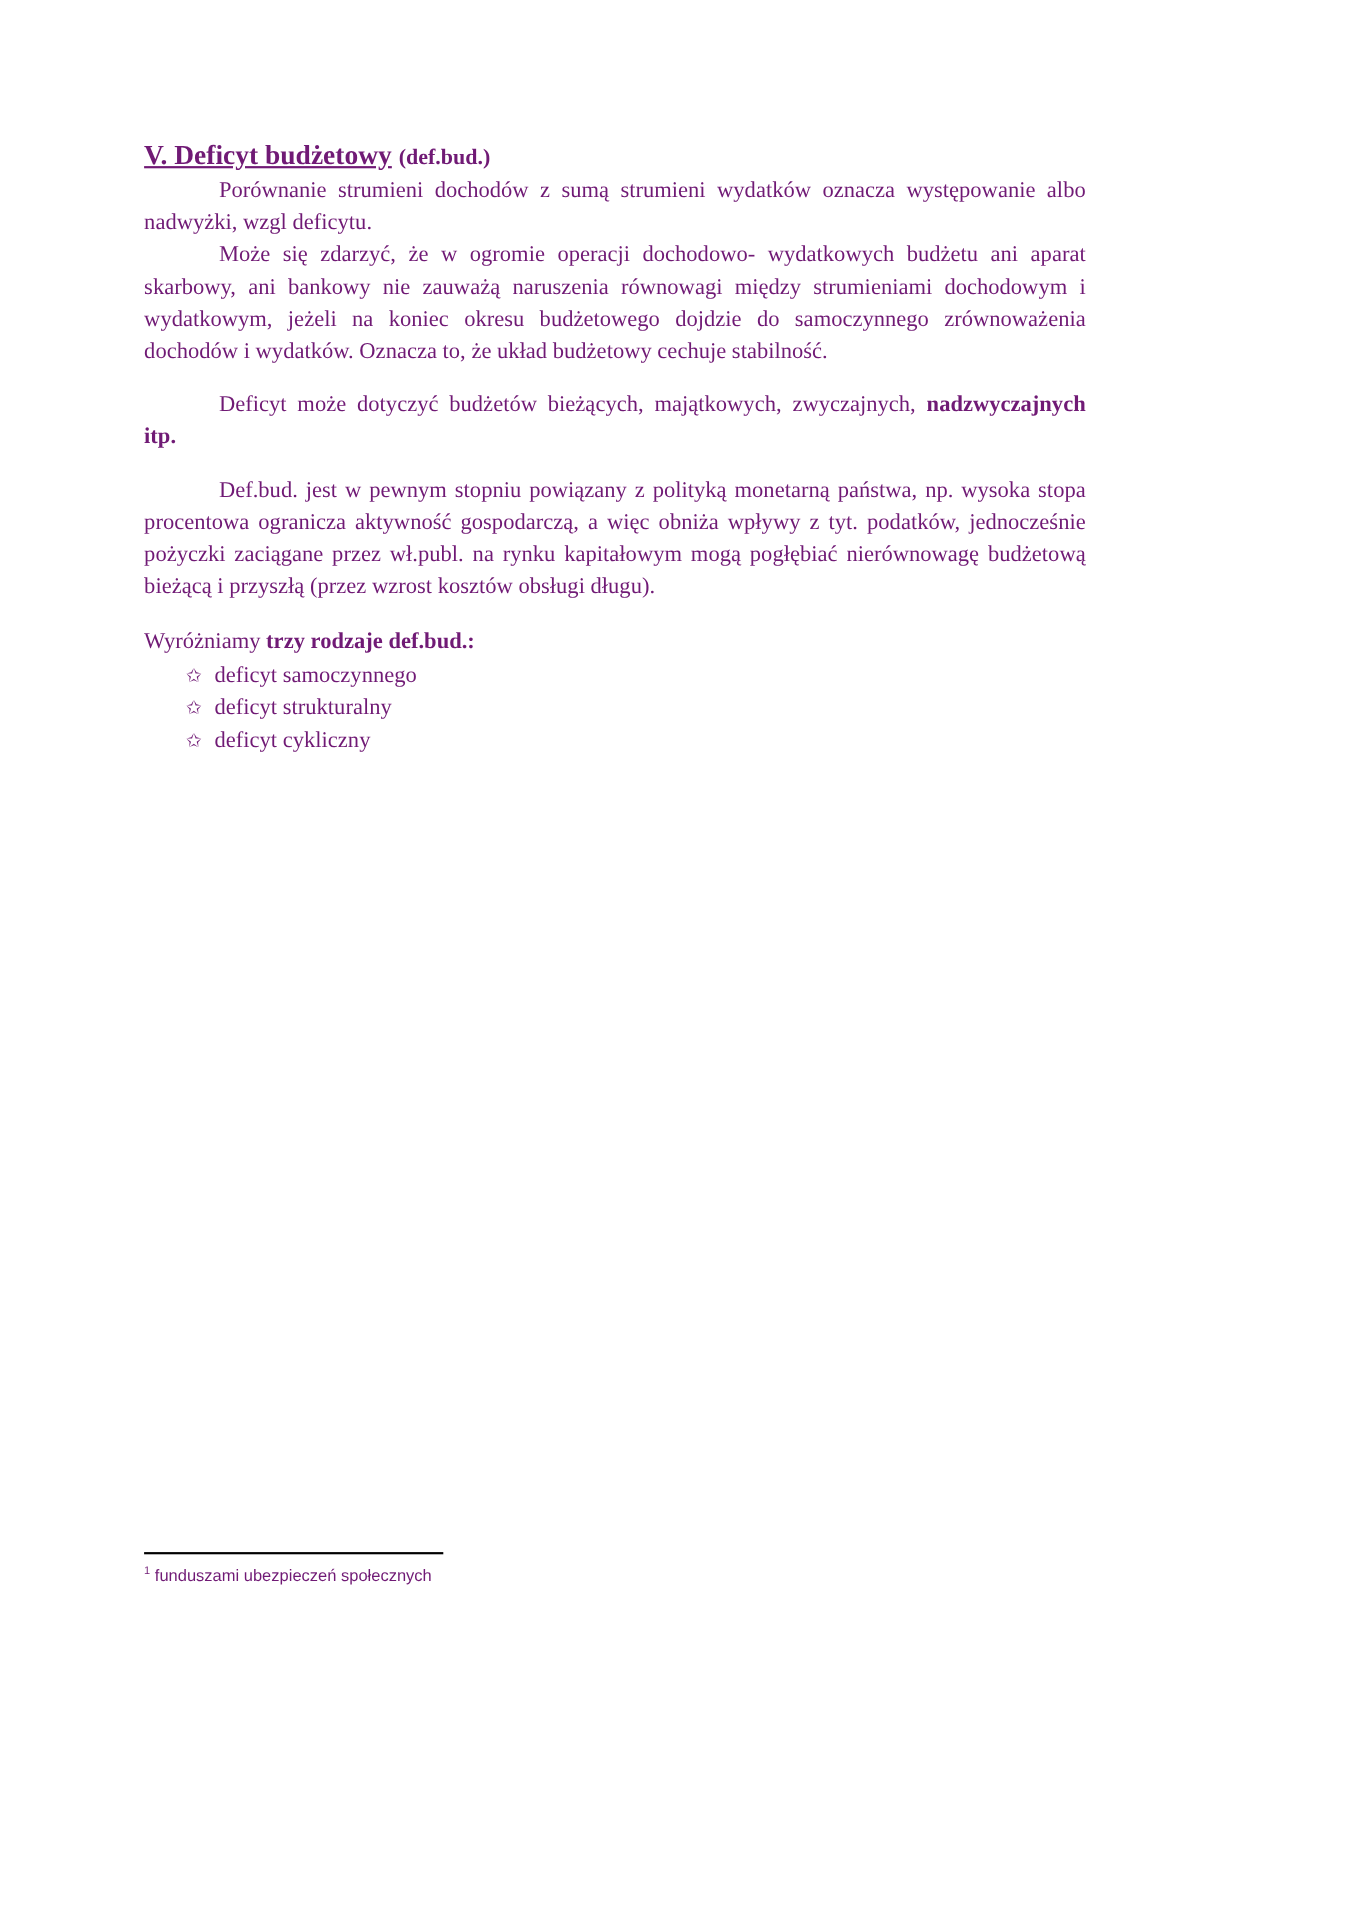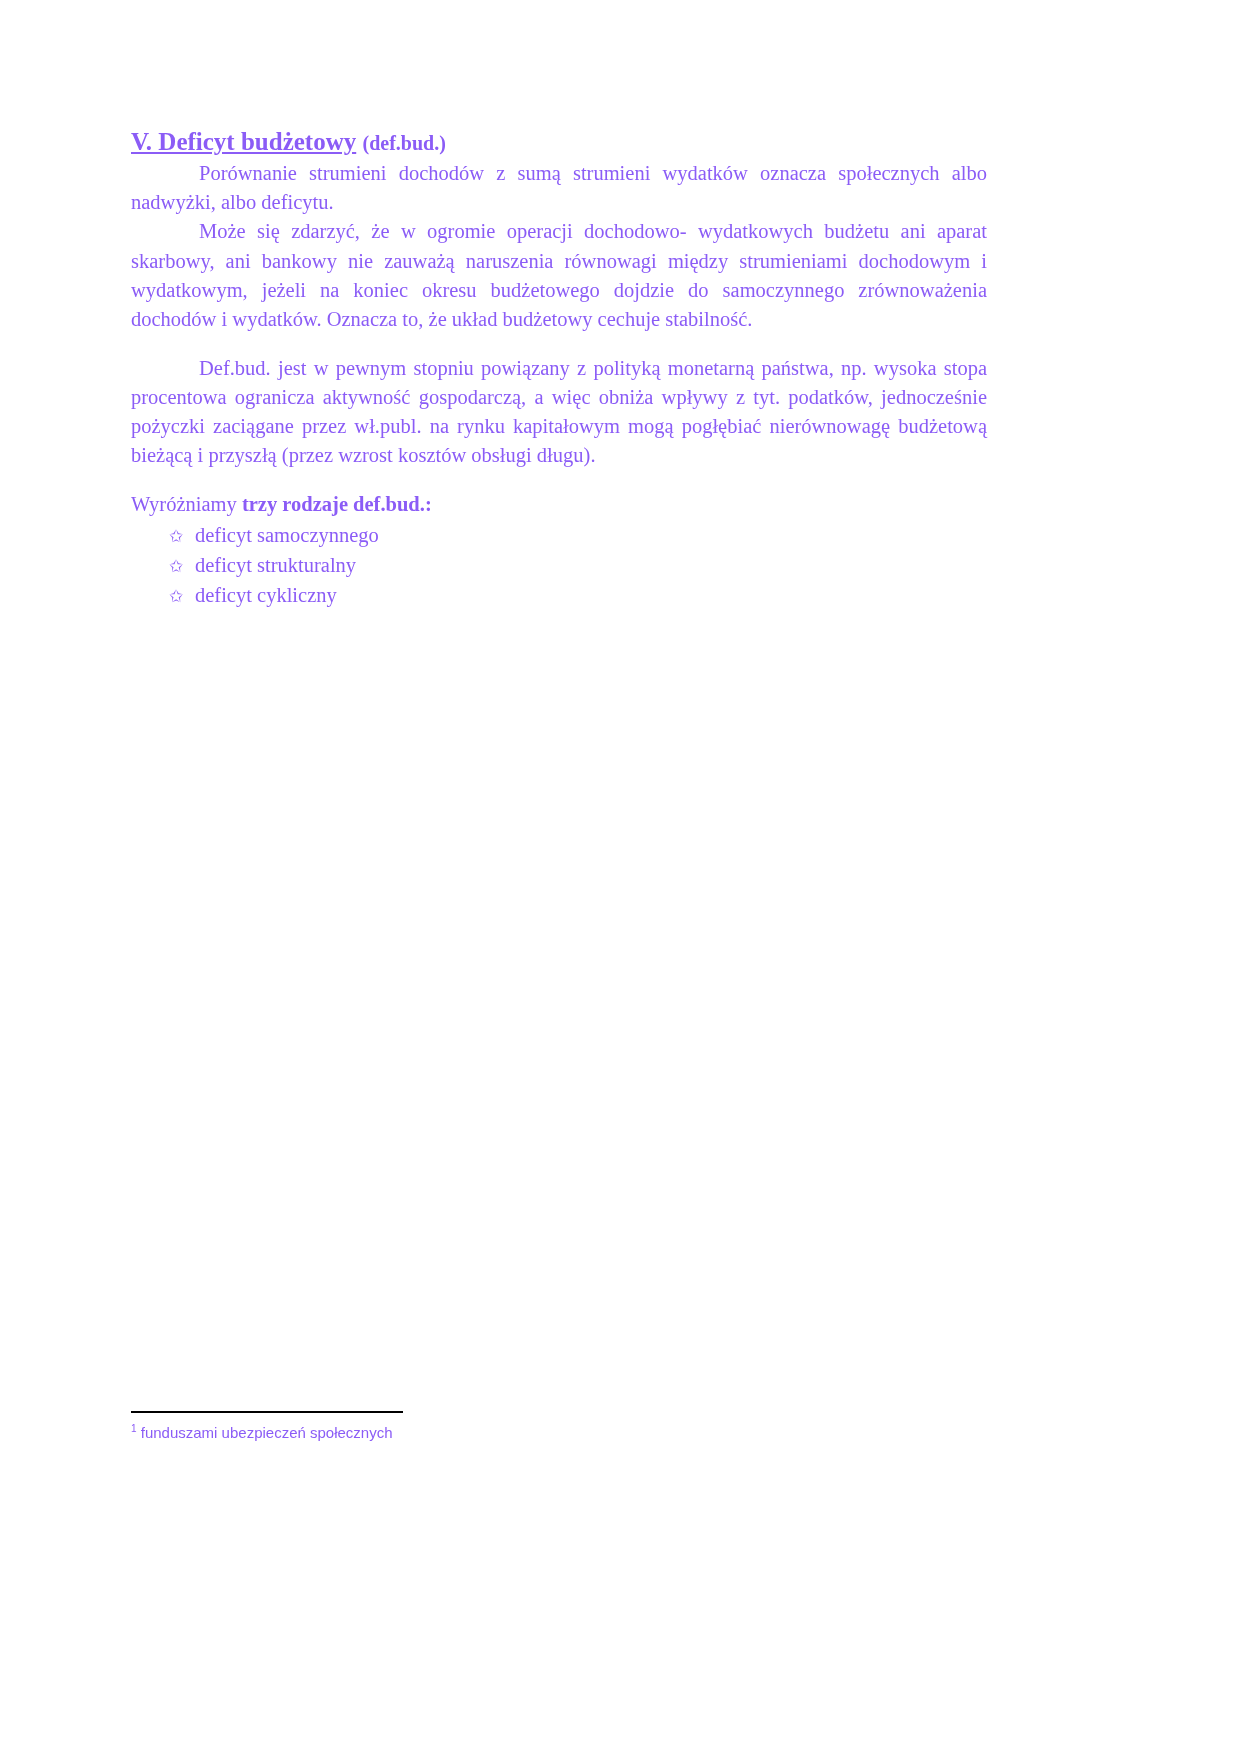--- a/index.html
+++ b/index.html
@@ -6,21 +6,21 @@
     margin: 0;
     padding: 0;
     background: #ffffff;
   }
   .page {
     position: relative;
     width: 1240px;
     height: 1754px;
     background: #ffffff;
     font-family: "Liberation Serif", serif;
-    color: #8b5cf6;
+    color: #701a75;
     box-sizing: border-box;
   }
   .content {
     position: absolute;
     left: 131px;
     top: 126px;
     width: 856px;
   }
   h1.doc-title {
     font-size: 25px;
@@ -100,24 +100,25 @@
 </style>
 </head>
 <body>
 
 <div class="page">
 
   <div class="content">
 
     <h1 class="doc-title"><span class="underlined">V. Deficyt budżetowy</span> <span class="small-note">(def.bud.)</span></h1>
 
-    <p class="para">Porównanie strumieni dochodów z sumą strumieni wydatków oznacza społecznych albo nadwyżki, albo deficytu.</p>
+    <p class="para">Porównanie strumieni dochodów z sumą strumieni wydatków oznacza występowanie albo nadwyżki, wzgl deficytu.</p>
 
     <p class="para">Może się zdarzyć, że w ogromie operacji dochodowo- wydatkowych budżetu ani aparat skarbowy, ani bankowy nie zauważą naruszenia równowagi między strumieniami dochodowym i wydatkowym, jeżeli na koniec okresu budżetowego dojdzie do samoczynnego zrównoważenia dochodów i wydatków. Oznacza to, że układ budżetowy cechuje stabilność.</p>
 
+    <p class="para spaced-before"><span>Deficyt może dotyczyć budżetów bieżących, majątkowych, zwyczajnych, </span><span class="bold">nadzwyczajnych itp.</span></p>
 
 
     <p class="para spaced-before">Def.bud. jest w pewnym stopniu powiązany z polityką monetarną państwa, np. wysoka stopa procentowa ogranicza aktywność gospodarczą, a więc obniża wpływy z tyt. podatków, jednocześnie pożyczki zaciągane przez wł.publ. na rynku kapitałowym mogą pogłębiać nierównowagę budżetową bieżącą i przyszłą (przez wzrost kosztów obsługi długu).</p>
 
     <p class="para no-indent spaced-before"><span>Wyróżniamy </span><span class="bold">trzy rodzaje def.bud.:</span></p>
 
     <ul class="star-list">
       <li>
         <span class="star">✩</span>
         <span>deficyt samoczynnego</span>

